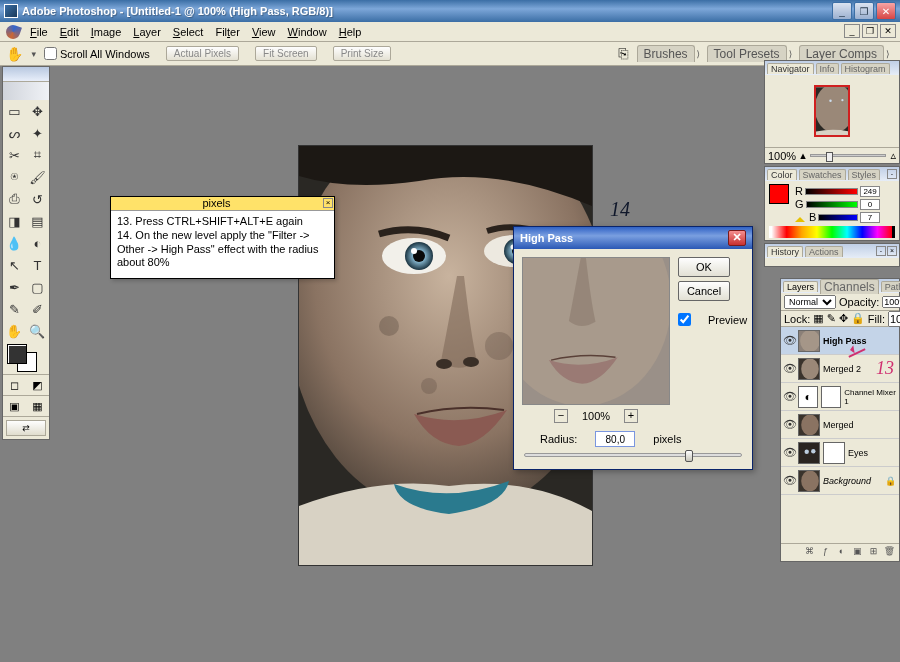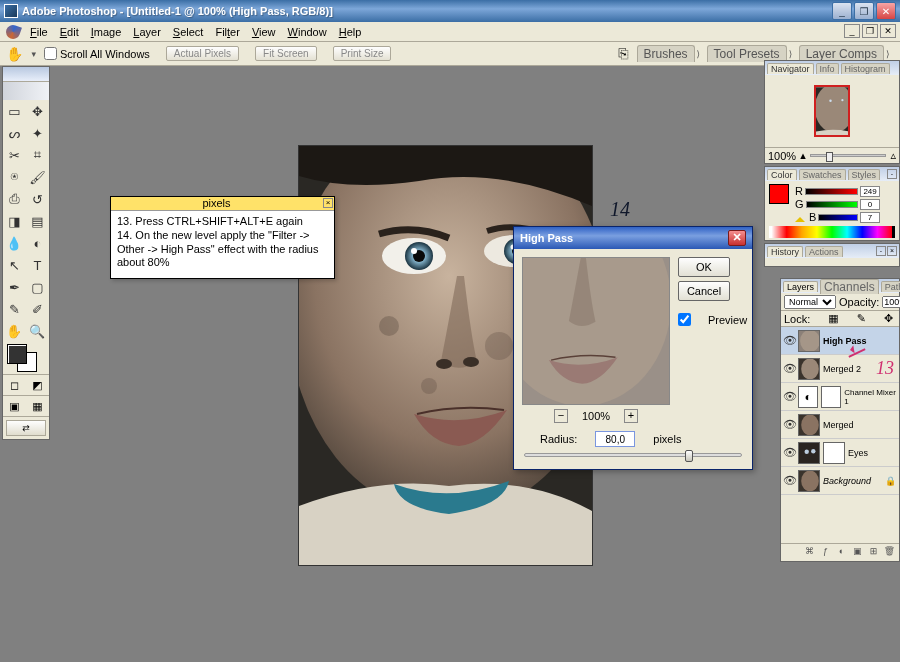--- a/index.html
+++ b/index.html
@@ -105,21 +105,21 @@
 .warn{ display:inline-block; width:0; height:0; border:5px solid transparent; border-bottom-color:#e6c200; vertical-align:middle; margin-right:2px;}
 
 .hist-body{ height:8px;}
 
 
 .layers-panel{ position:absolute; right:0; top:212px; width:120px; background:#ece9d8; border:1px solid #666;margin-left:18px;}
 .layers-panel .lopts{ height:18px; border-bottom:1px solid #aca899; display:flex; align-items:center; gap:3px; padding:0 3px; font-size:9px;}
 .layers-panel .lopts select{ font-size:9px; height:14px;}
 .layers-panel .lopts .op{ margin-left:auto;}
 .layers-panel .lopts input{ width:30px; height:12px; font-size:9px;}
-.layers-panel .lock-row{ height:16px; border-bottom:1px solid #aca899; display:flex; align-items:center; padding:0 3px; font-size:9px; gap:18px;}
+.layers-panel .lock-row{ height:16px; border-bottom:1px solid #aca899; display:flex; align-items:center; padding:0 3px; font-size:9px; gap:3px;}
 .layers-panel .lock-row .fill{ margin-left:auto;}
 .layers-panel .layers{ max-height:180px;}
 .layer{ display:flex; align-items:center; height:28px; border-bottom:1px solid #ccc; padding:0 2px; gap:3px;}
 .layer.sel{ background:#c4d4e8;}
 .layer .eye{ width:12px; font-size:11px; color:#333; cursor:pointer;}
 .layer .lthumb{ width:22px; height:22px; border:1px solid #666; background:#888; overflow:hidden;}
 .layer .lthumb.white{ background:#fff;}
 .layer .lthumb.adj{ background:#fff; display:flex; align-items:center; justify-content:center; font-size:12px;}
 .layer .lname{ font-size:9px;}
 .layer .lname.bold{ font-weight:bold;}

